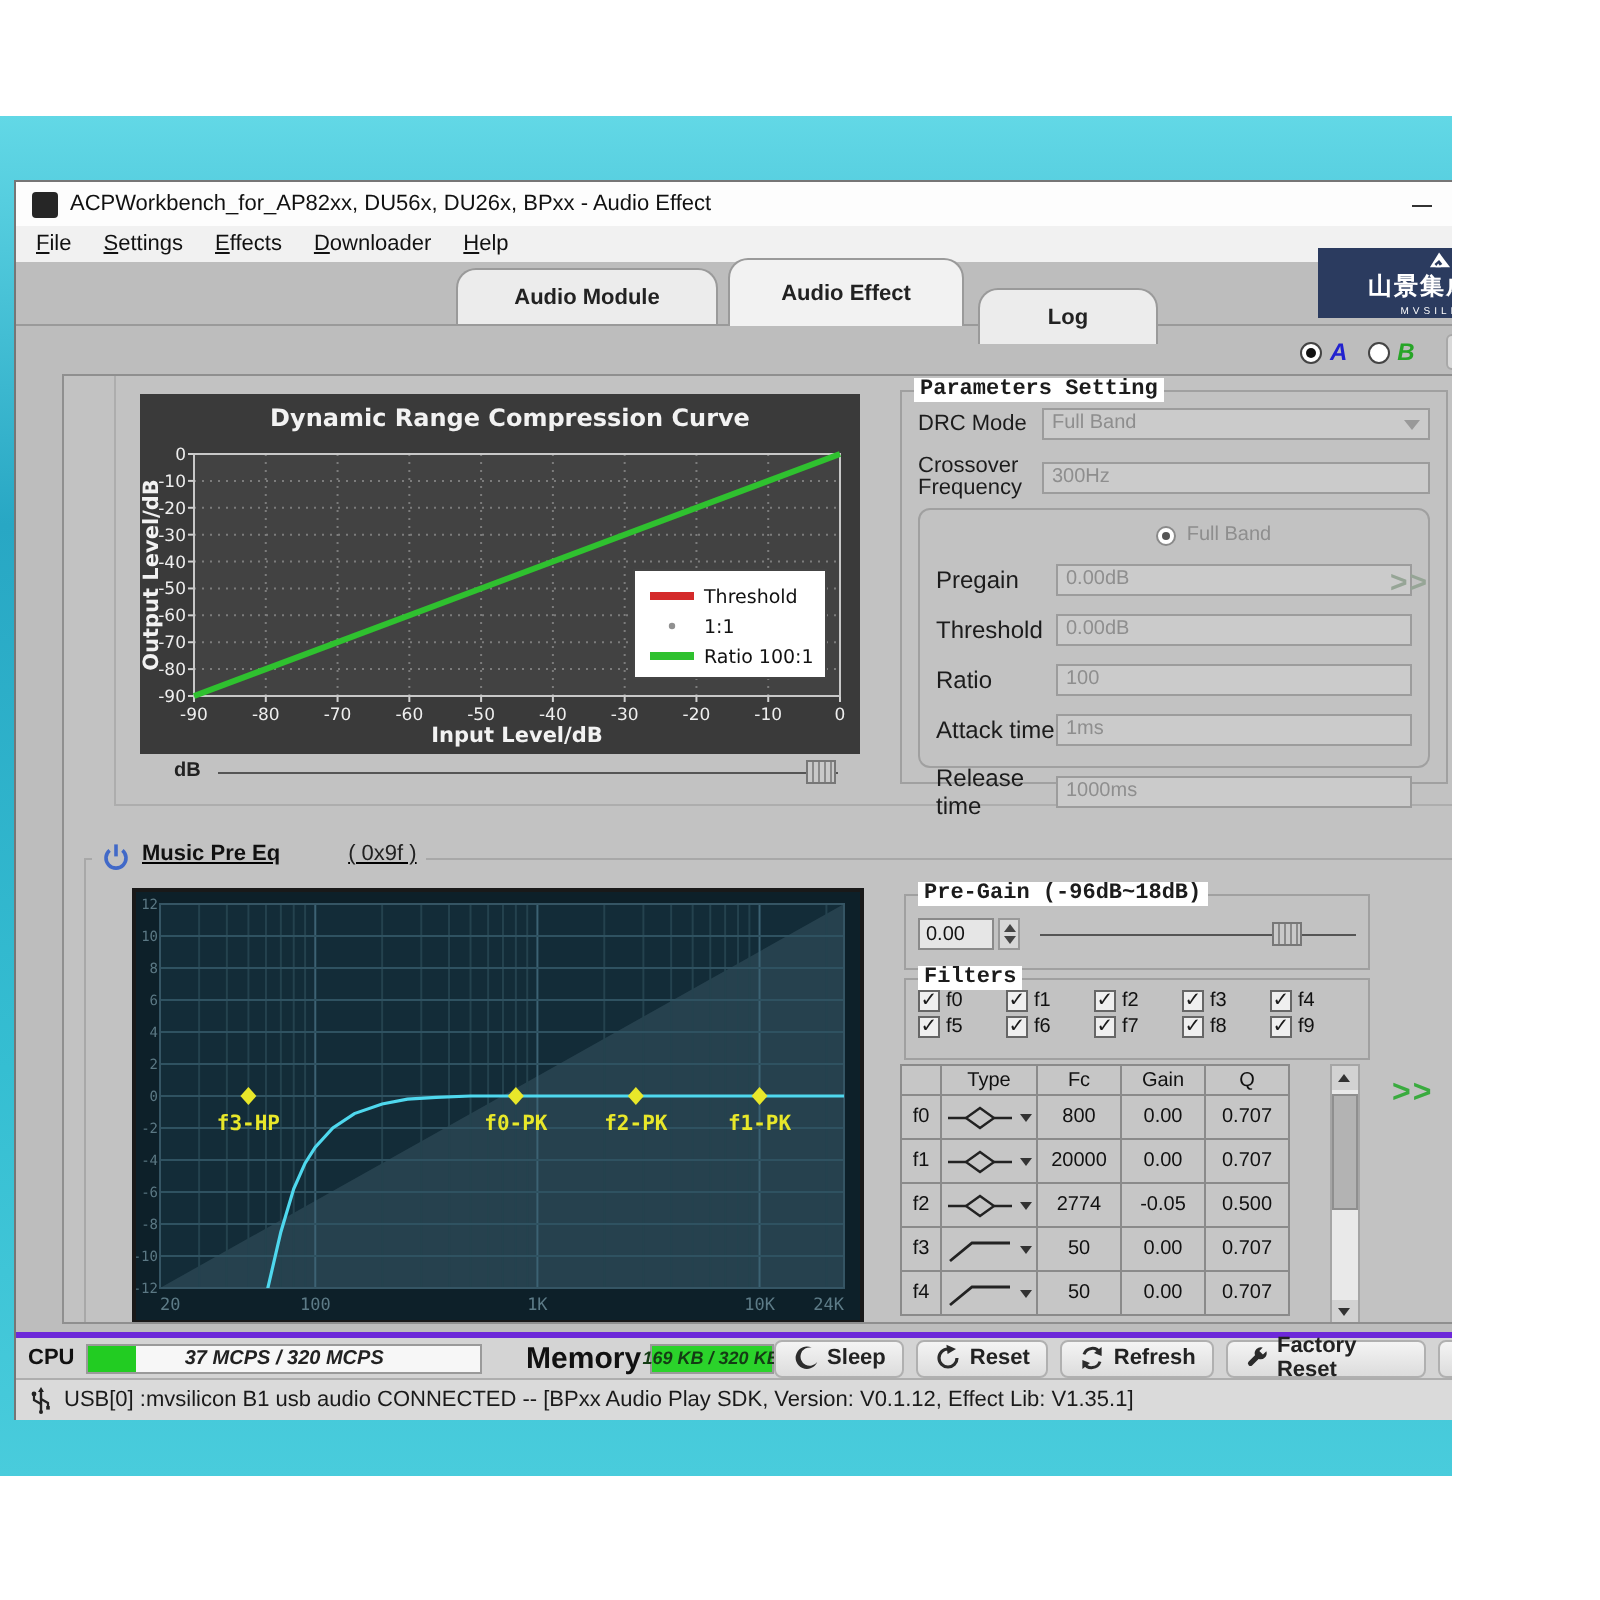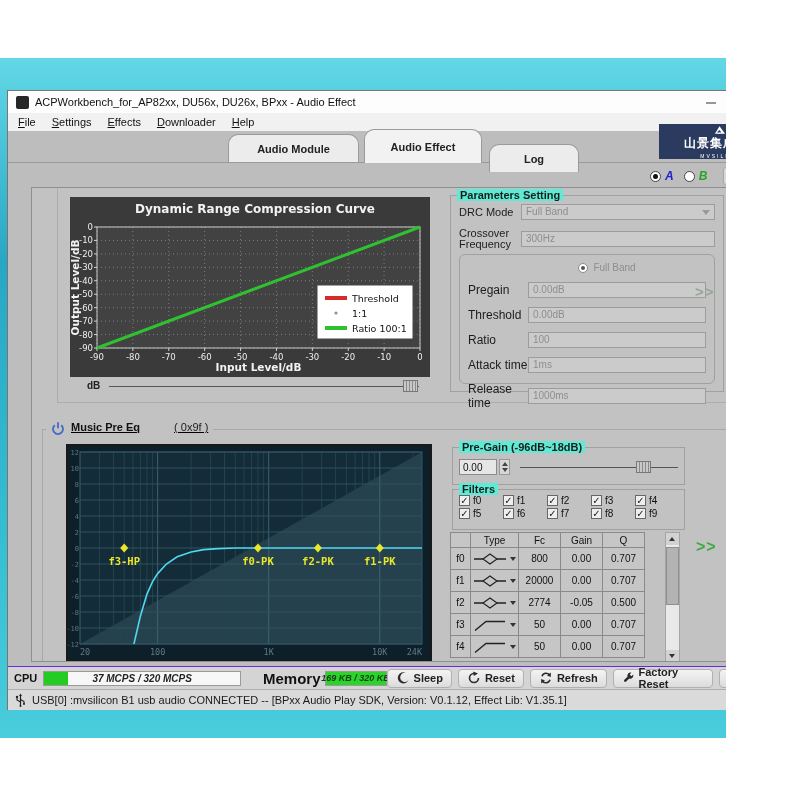--- a/index.html
+++ b/index.html
@@ -58,22 +58,22 @@
   .drc-chart svg { display:block; width:100%; height:100%; }
 
   .db-row { position:absolute; left:55px; top:191px; width:332px; height:15px; }
   .db-label { position:absolute; left:0; top:1px; font-size:10px; font-weight:bold; color:#222; }
   .db-track { position:absolute; left:22px; right:0; top:0; height:14px; }
   .db-track::before { content:''; position:absolute; left:0; right:0; top:7px; border-top:1px solid #555; }
   .grip { position:absolute; width:15px; height:12px; top:1px; border:1px solid #777;
           background:repeating-linear-gradient(90deg,#c9c9c9 0 2px,#8a8a8a 2px 3px); }
   .db-track .grip { right:1px; }
 
-  .group-legend { position:absolute; top:-7px; left:6px; background:#5eead4; padding:0 3px;
-                  font-size:11px; font-weight:bold; color:#1c1c1c; white-space:nowrap; }
+  .group-legend { position:absolute; top:-7px; left:6px; background:#ffffff; padding:0 3px;
+                  font-size:11px; font-weight:bold; color:#1c1c1c; white-space:nowrap;font-family:Liberation Mono, monospace; }
   .params { position:absolute; left:418px; top:7px; width:274px; height:197px; border:1px solid #a0a0a0; }
   .p-row { display:flex; align-items:center; margin:8px 8px 0 8px; }
   .p-row label { width:62px; font-size:11px; color:#1c1c1c; line-height:11px; }
   .dis-input { flex:1; height:16px; background:#cbcbcb; border:1px solid #9c9c9c; color:#8e8e8e;
                font-size:10px; line-height:14px; padding:0 4px; display:flex; align-items:center; }
   .dd { margin-left:auto; width:0; height:0; border-left:4px solid transparent; border-right:4px solid transparent;
         border-top:5px solid #999; }
   .inner-group { position:absolute; left:8px; right:8px; top:58px; bottom:7px;
                  border:1px solid #a0a0a0; border-radius:6px; }
   .fb-radio { display:flex; align-items:center; justify-content:center; gap:5px; margin-top:7px; padding-left:40px; }
@@ -137,21 +137,21 @@
 
   .scrollbar-main { position:absolute; right:1px; top:0; width:16px; height:473px; background:#d6d6d6; border-left:1px solid #ababab; }
   .sb-btn { position:absolute; left:0; width:15px; height:15px; background:#cfcfcf; border:1px solid #a5a5a5; }
   .sb-btn.up { top:0; } .sb-btn.dn { bottom:0; }
   .sb-btn.up::after, .sb-btn.dn::after { content:''; position:absolute; left:3px; }
   .sb-btn.up::after { top:5px; border-left:4px solid transparent; border-right:4px solid transparent; border-bottom:5px solid #555; }
   .sb-btn.dn::after { top:5px; border-left:4px solid transparent; border-right:4px solid transparent; border-top:5px solid #555; }
   .sb-thumb { position:absolute; left:1px; top:281px; width:13px; height:40px; background:#a9a9a9; border:1px solid #8a8a8a; }
 
   .statusbar { position:absolute; left:0; top:575px; width:783px; height:23px; background:#d4d4d4;
-               border-top:1px solid #6d28d9; display:flex; align-items:center; }
+               border-top:3px solid #6d28d9; display:flex; align-items:center; }
   .cpu-lab { font-size:11px; font-weight:bold; color:#111; margin-left:6px; }
   .cpu-bar { position:relative; width:202px; height:15px; background:#f7f7f7; border:1px solid #9a9a9a; margin-left:6px; }
   .cpu-fill { position:absolute; left:0; top:0; bottom:0; background:#22cc22; }
   .cpu-txt { position:absolute; left:0; right:0; top:1px; text-align:center; font-size:10px;
              font-style:italic; font-weight:bold; color:#222; }
   .mem-lab { font-size:15px; font-weight:bold; color:#111; margin-left:22px; }
   .mem-box { width:62px; height:15px; background:#2bd32b; border:1px solid #9a9a9a; margin-left:4px;
              display:flex; align-items:center; justify-content:center; }
   .mem-txt { font-size:9px; font-style:italic; font-weight:bold; color:#143c14; white-space:nowrap; }
   .sb-buttons { margin-left:auto; margin-right:8px; display:flex; gap:6px; }

